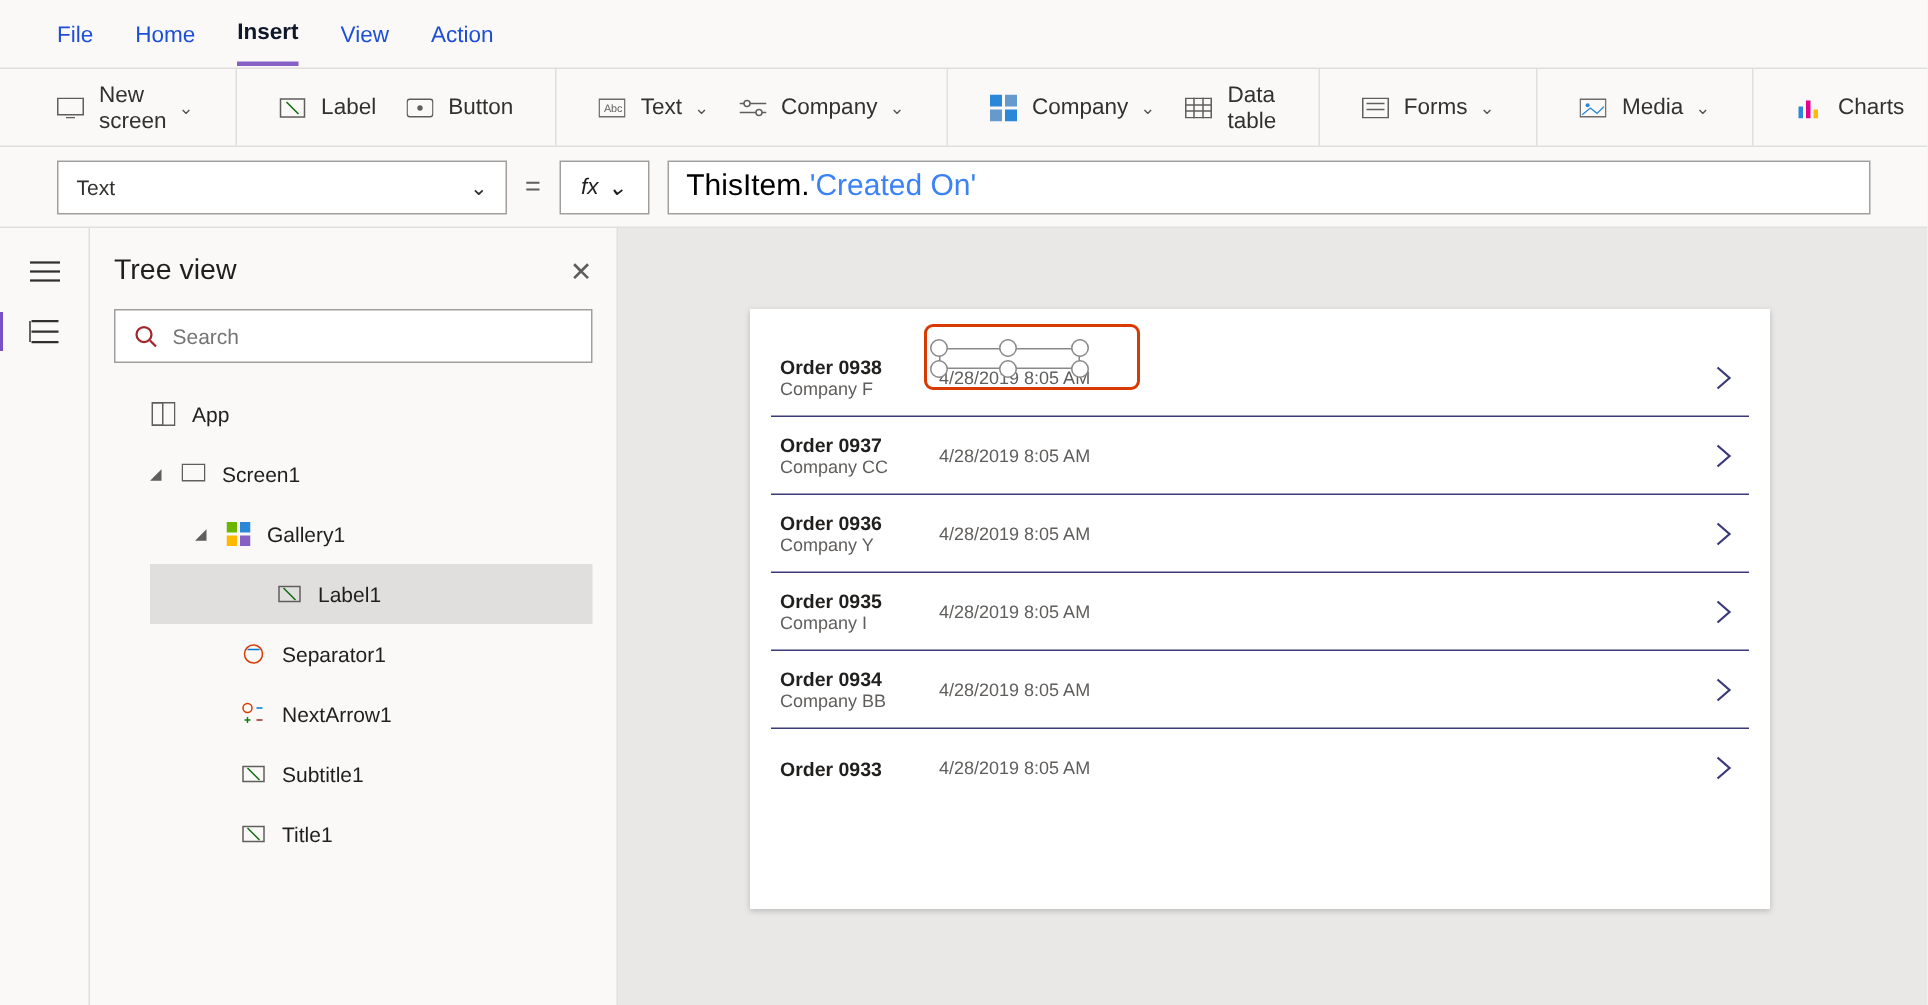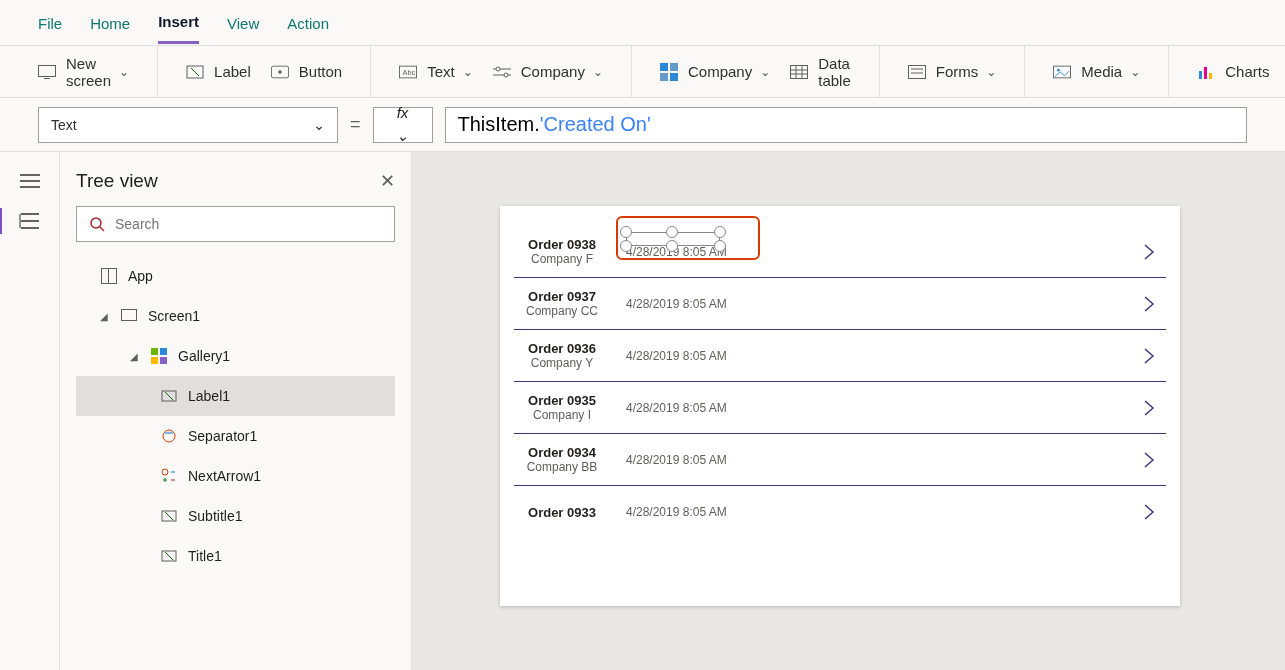--- a/index.html
+++ b/index.html
@@ -1,64 +1,64 @@
 <!DOCTYPE html>
 <html><head>
 <meta charset="utf-8">
 <style>
   * { box-sizing: border-box; margin: 0; padding: 0; font-family: "Segoe UI", Arial, sans-serif; }
   html, body { width: 1285px; height: 670px; background: #faf9f8; overflow: hidden; }
 
   
   .menu-row { height: 46px; display: flex; align-items: center; padding-left: 38px; gap: 28px; border-bottom: 1px solid #e1dfdd; background: #faf9f8; }
-  .menu-item { font-size: 15px; color: #0f766e; padding: 12px 0 11px 0; cursor: pointer; }
+  .menu-item { font-size: 15px; color: #1d4ed8; padding: 12px 0 11px 0; cursor: pointer; }
   .menu-item.active { font-weight: 600; border-bottom: 3px solid #8660c5; color: #0f172a; }
 
   
   .ribbon-row { height: 52px; display: flex; align-items: stretch; padding-left: 38px; border-bottom: 1px solid #e1dfdd; background: #faf9f8; }
   .ribbon-group { display: flex; align-items: center; gap: 20px; padding-right: 28px; border-right: 1px solid #e1dfdd; }
   .ribbon-group:not(:first-child){ padding-left: 28px;}
   .ribbon-btn { display: flex; align-items: center; gap: 10px; font-size: 15px; color: #323130; cursor: pointer; }
   .ribbon-btn .chev { font-size: 12px; color: #555; margin-left: -2px;}
   .ribbon-icon { width: 18px; height: 18px; display: inline-flex; align-items:center; justify-content:center; }
 
   
   .formula-row { height: 54px; display: flex; align-items: center; gap: 12px; padding: 8px 38px; border-bottom: 1px solid #e1dfdd; background: #faf9f8; }
   .prop-select { width: 300px; height: 36px; border: 1px solid #a19f9d; background: #fff; display: flex; align-items: center; justify-content: space-between; padding: 0 12px; font-size: 14px; color: #323130;}
   .equals { font-size: 18px; color: #605e5c; }
-  .fx-box { width: 60px; height: 36px; border: 1px solid #a19f9d; background: #fff; display: flex; align-items:center; justify-content:center; gap:6px; font-style: italic; font-family: Georgia, serif; font-size: 15px; color:#201f1e;flex-direction:column;}
+  .fx-box { width: 60px; height: 36px; border: 1px solid #a19f9d; background: #fff; display: flex; align-items:center; justify-content:center; gap:6px; font-style: italic; font-family: Georgia, serif; font-size: 15px; color:#201f1e;}
   .formula-input { flex: 1; height: 36px; border: 1px solid #a19f9d; border-left:1px solid #a19f9d; background: #fff; display:flex; align-items:center; padding:0 12px; font-family: Consolas, monospace; font-size: 20px;}
   .tok-obj { color:#000;} .tok-dot{color:#000;} .tok-str{color:#3b82f6;}
 
   
   .body { display: flex; height: calc(670px - 46px - 52px - 54px); }
   .rail { width: 60px; background:#faf9f8; border-right:1px solid #e1dfdd; display:flex; flex-direction:column; align-items:center; gap:18px; padding-top:18px;}
   .rail .ico { width:22px; height:22px; cursor:pointer; display:flex; align-items:center; justify-content:center;}
   .rail .active-mark { position:relative;}
   .rail .active-mark::before{content:""; position:absolute; left:-20px; top:-2px; width:3px; height:26px; background:#7a52c7;}
 
   .sidepanel { width: 352px; background:#faf9f8; border-right:1px solid #e1dfdd; padding:18px 16px; }
   .sidepanel-head { display:flex; align-items:center; justify-content:space-between; margin-bottom:14px;}
   .sidepanel-title { font-size: 19px; color:#201f1e;}
   .close-x { font-size:18px; color:#605e5c; cursor:pointer;}
   .search-box { height:36px; border:1px solid #a19f9d; background:#fff; display:flex; align-items:center; gap:10px; padding:0 12px; margin-bottom:14px;}
   .search-box input { border:none; outline:none; flex:1; font-size:14px; background:transparent;}
   .mag { width:16px; height:16px; }
 
   .tree-node { display:flex; align-items:center; gap:10px; height:40px; font-size:14px; color:#201f1e; padding-left:4px; cursor:pointer;}
   .tree-node .tri { width:10px; display:inline-block; font-size:10px; color:#605e5c;}
-  .tree-node.selected { background:#e1dfdd;}
+  .tree-node.selected { background:#e1dfdd;margin-left:24px;}
   .indent-1 { padding-left: 24px;}
   .indent-2 { padding-left: 54px;}
   .indent-3 { padding-left: 84px;}
   .tree-ico { width:18px; height:18px; display:inline-flex; align-items:center; justify-content:center;}
 
   
   .canvas { flex:1; background:#e9e8e7; position:relative; padding:54px 0 0 88px;}
-  .screen { width:680px; height:400px; background:#ffffff; box-shadow:0 1px 4px rgba(0,0,0,.2); position:relative;text-align:center;}
+  .screen { width:680px; height:400px; background:#ffffff; box-shadow:0 1px 4px rgba(0,0,0,.2); position:relative;}
   .gallery { padding:20px 14px;}
   .row { display:flex; align-items:center; justify-content:space-between; border-bottom:1px solid #3b3a7a; height:52px; padding:0 6px;}
   .row:last-child{border-bottom:none;}
   .row-left { display:flex; align-items:center; gap:22px;}
   .row-col1 {width:84px;}
   .title { font-size:13px; font-weight:600; color:#201f1e;}
   .subtitle { font-size:12px; color:#605e5c;}
   .date { font-size:12px; color:#605e5c;}
   .arrow { width:22px; height:22px; display:flex; align-items:center; justify-content:center;}
   .arrow svg { stroke:#3b3a7a; }

